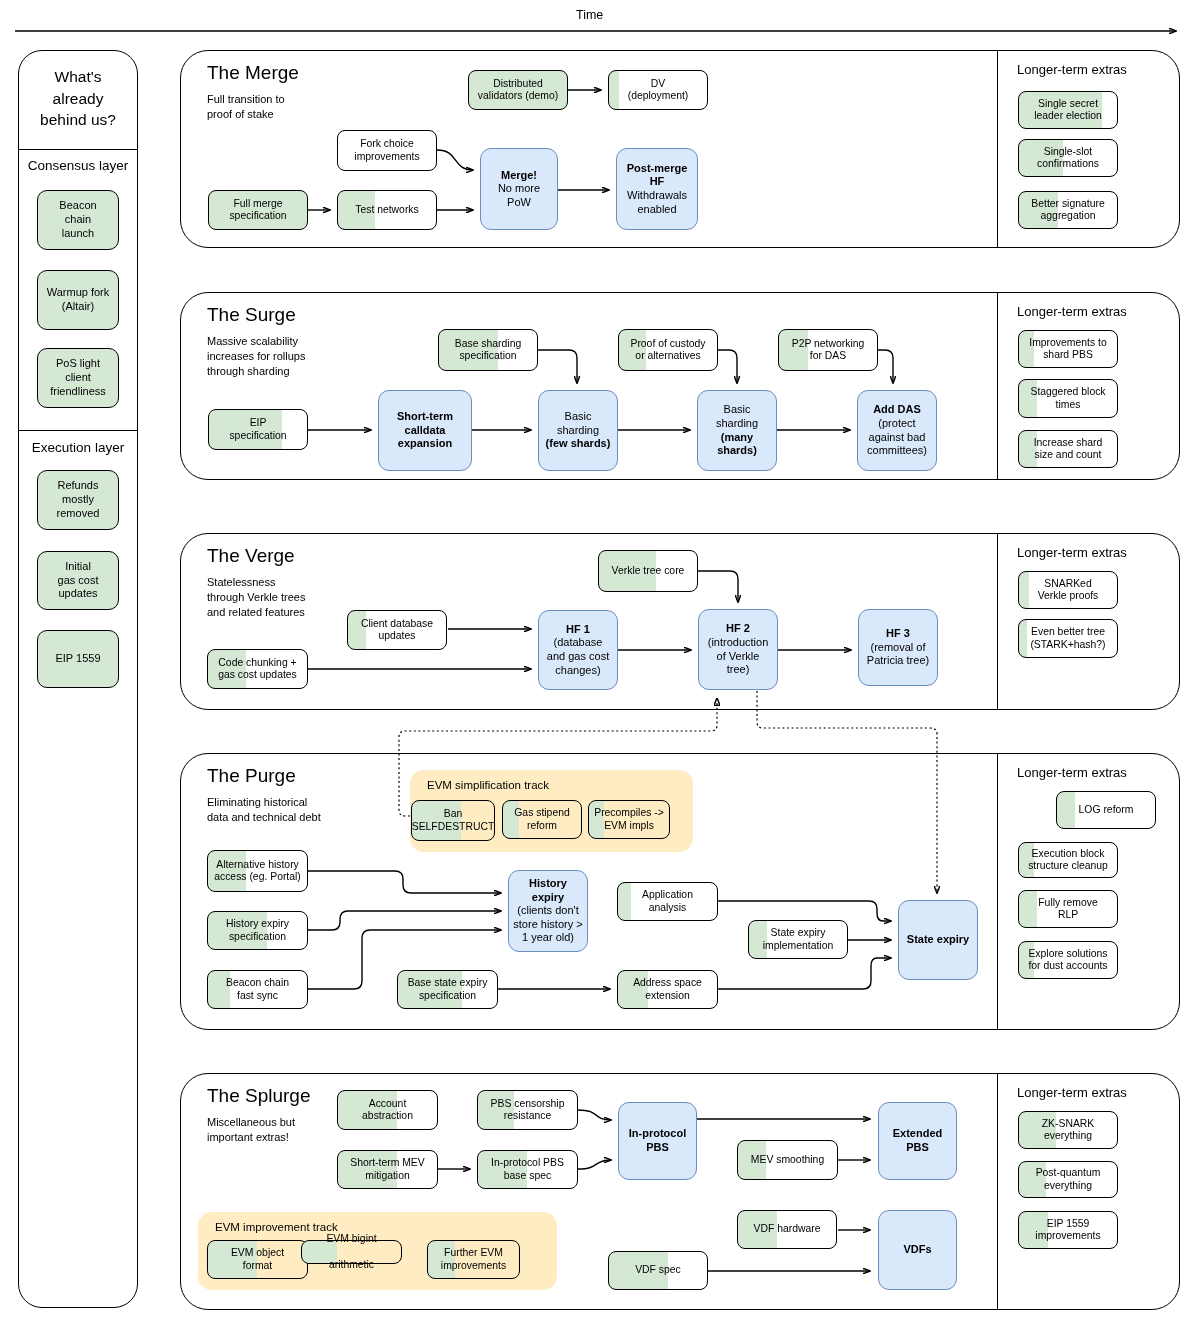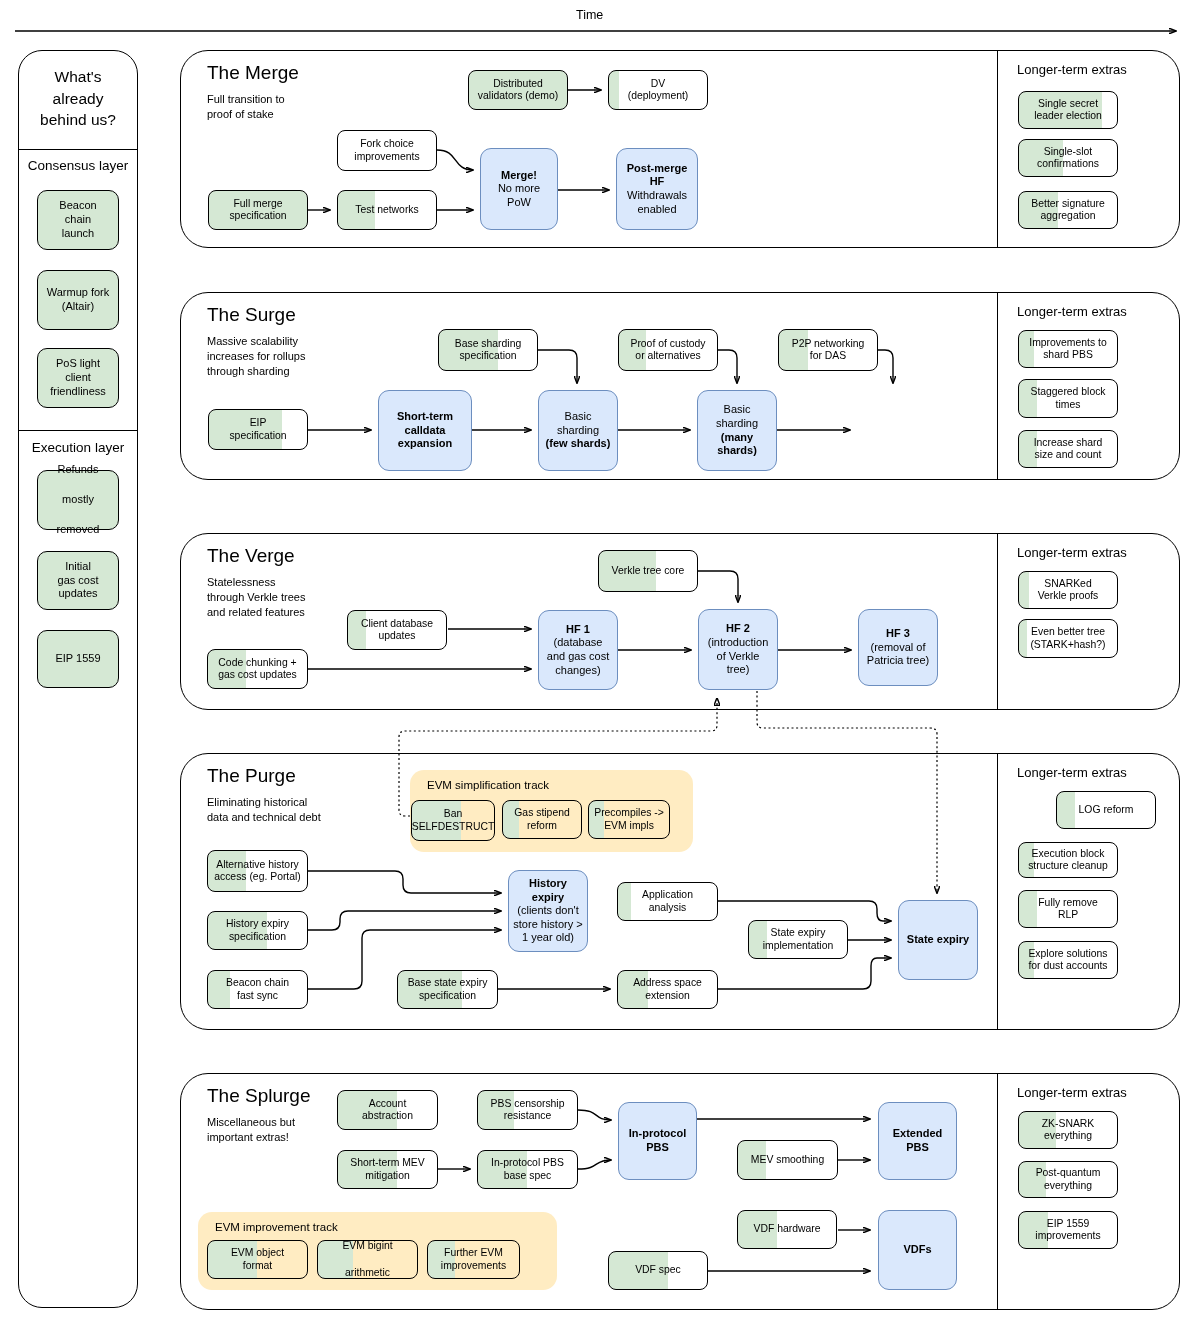--- a/index.html
+++ b/index.html
@@ -94,21 +94,21 @@
     <div class="box sb-item" style="left: 37px; top: 270px; width: 82px; height: 60px;">
       <div class="ln">Warmup fork</div>
       <div class="ln">(Altair)</div>
     </div>
     <div class="box sb-item" style="left: 37px; top: 348px; width: 82px; height: 60px;">
       <div class="ln">PoS light</div>
       <div class="ln">client</div>
       <div class="ln">friendliness</div>
     </div>
     <div class="sb-group" style="left: 18px; top: 440px; width: 120px;">Execution layer</div>
-    <div class="box sb-item" style="left: 37px; top: 470px; width: 82px; height: 60px; gap: 16px;">
+    <div class="box sb-item" style="left: 37px; top: 470px; width: 82px; height: 60px;">
       <div class="ln">Refunds</div>
       <div class="ln">mostly</div>
       <div class="ln">removed</div>
     </div>
     <div class="box sb-item" style="left: 37px; top: 551px; width: 82px; height: 59px;">
       <div class="ln">Initial</div>
       <div class="ln">gas cost</div>
       <div class="ln">updates</div>
     </div>
     <div class="box sb-item" style="left: 37px; top: 630px; width: 82px; height: 58px;">
@@ -210,20 +210,26 @@
       <div class="ln">Basic</div>
       <div class="ln">sharding</div>
       <div class="ln b">(few shards)</div>
     </div>
     <div class="box milestone" style="left: 697px; top: 390px; width: 80px; height: 81px;">
       <div class="ln">Basic</div>
       <div class="ln">sharding</div>
       <div class="ln b">(many</div>
       <div class="ln b">shards)</div>
     </div>
+    <div class="box milestone" style="left: 857px; top: 390px; width: 80px; height: 81px;">
+      <div class="ln b">Add DAS</div>
+      <div class="ln">(protect</div>
+      <div class="ln">against bad</div>
+      <div class="ln">committees)</div>
+    </div>
     <div class="section" style="left: 180px; top: 533px; width: 1000px; height: 177px;"></div>
     <div class="sec-title" style="left: 207px; top: 545px;">The Verge</div>
     <div class="sec-sub" style="left: 207px; top: 575px;">
       <div class="ln">Statelessness</div>
       <div class="ln">through Verkle trees</div>
       <div class="ln">and related features</div>
     </div>
     <div class="vline" style="left: 997px; top: 534px; width: 1px; height: 175px;"></div>
     <div class="extras-title" style="left: 1017px; top: 545px;">Longer-term extras</div>
     <div class="box task" style="left: 1018px; top: 571px; width: 100px; height: 38px; background: linear-gradient(90deg, var(--green) 10%, #ffffff 10%);">
@@ -372,21 +378,21 @@
       <div class="ln">mitigation</div>
     </div>
     <div class="box task" style="left: 477px; top: 1150px; width: 101px; height: 39px; background: linear-gradient(90deg, var(--green) 50%, #ffffff 50%);">
       <div class="ln">In-protocol PBS</div>
       <div class="ln">base spec</div>
     </div>
     <div class="box task" style="left: 207px; top: 1240px; width: 101px; height: 39px; background: linear-gradient(90deg, var(--green) 50%, var(--yellow) 50%);">
       <div class="ln">EVM object</div>
       <div class="ln">format</div>
     </div>
-    <div class="box task" style="left: 317px; top: 1240px; width: 101px; height: 39px; background: linear-gradient(90deg, var(--green) 35%, var(--yellow) 35%); gap: 14px;">
+    <div class="box task" style="left: 301px; top: 1240px; width: 101px; height: 24px; background: linear-gradient(90deg, var(--green) 35%, var(--yellow) 35%); gap: 14px;">
       <div class="ln">EVM bigint</div>
       <div class="ln">arithmetic</div>
     </div>
     <div class="box task" style="left: 427px; top: 1240px; width: 93px; height: 39px; background: linear-gradient(90deg, var(--green) 30%, var(--yellow) 30%);">
       <div class="ln">Further EVM</div>
       <div class="ln">improvements</div>
     </div>
     <div class="box milestone" style="left: 618px; top: 1102px; width: 79px; height: 78px;">
       <div class="ln b">In-protocol</div>
       <div class="ln b">PBS</div>

